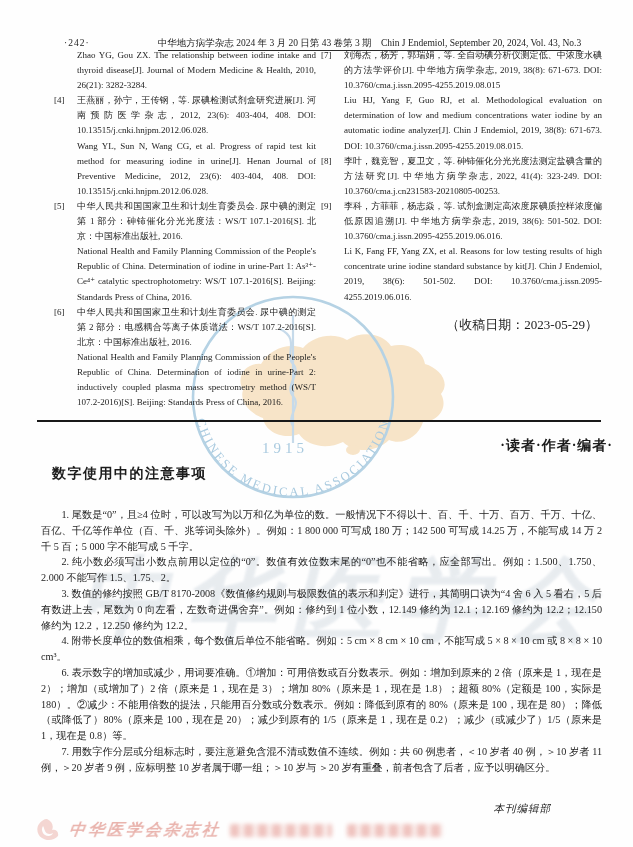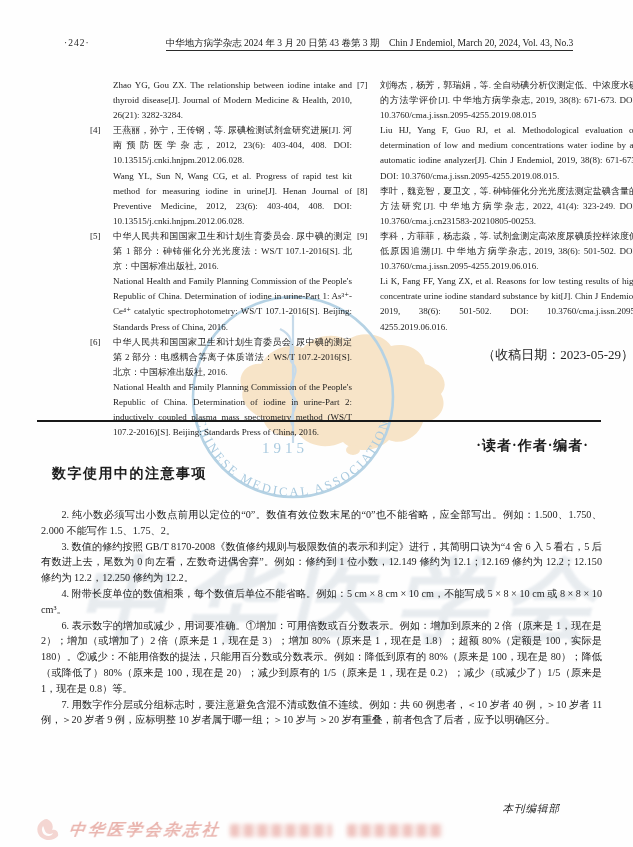--- a/index.html
+++ b/index.html
@@ -16,37 +16,37 @@
     position:absolute;left:78px;top:538px;white-space:nowrap;
     font-size:92px;font-weight:bold;font-style:italic;letter-spacing:14px;
     color:#b7c4d0;opacity:.30;filter:blur(1.2px);
   }
   
   .layer{position:absolute;inset:0;z-index:1;}
   .hdr{position:absolute;top:37px;left:36px;right:30px;display:flex;align-items:baseline;font-size:9.5px;}
   .page-num{width:72px;letter-spacing:1px;margin-left:28px;}
   .hdr-title{flex:1;text-align:center;}
   .hdr-title span{border-bottom:1px solid #2a2a2a;padding-bottom:2px;}
-  .ref-col{position:absolute;top:78px;font-size:9px;line-height:15.1px;margin-left:36px;}
+  .ref-col{position:absolute;top:48px;font-size:9px;line-height:15.1px;}
   .col-l{left:54px;width:262px;}
   .col-r{left:321px;width:281px;}
   .ref-p{display:flex;}
   .ref-label{flex:0 0 23px;}
   .ref-text{flex:1;text-align:justify;}
   .ref-meta{margin-top:11px;text-align:right;padding-right:4px;line-height:17.5px;font-size:13px;}
   .rule{position:absolute;top:420px;left:37px;width:564px;height:2px;background:#191919;}
-  .banner{position:absolute;top:437px;right:44px;font-size:14px;font-weight:600;letter-spacing:1px;text-align:right;}
+  .banner{position:absolute;top:437px;right:20px;font-size:14px;font-weight:600;letter-spacing:1px;text-align:right;}
   .sec-title{
     position:absolute;top:465px;left:52px;
     font-family:"Liberation Sans","DejaVu Sans",sans-serif;
     font-size:14px;font-weight:bold;letter-spacing:1.5px;
   }
   .notes{position:absolute;top:507px;left:41px;width:561px;font-size:10.2px;line-height:15.8px;}
   .note{margin:0;text-indent:2em;text-align:justify;}
-  .signoff{position:absolute;top:802px;right:73px;font-size:10.5px;font-style:italic;letter-spacing:1px;}
+  .signoff{position:absolute;top:802px;right:82px;font-size:10.5px;font-style:italic;letter-spacing:1px;}
   .footer-wm{position:absolute;left:34px;top:817px;display:flex;align-items:center;gap:9px;}
   .fw-logo{width:26px;height:26px;opacity:.45;}
   .fw-text{
     font-size:16px;font-weight:bold;font-style:italic;letter-spacing:3px;
     color:#d4695c;opacity:.5;transform:skewX(-8deg);filter:blur(.4px);
   }
   .fw-blur{height:13px;border-radius:2px;filter:blur(2.2px);opacity:.4;
     background:repeating-linear-gradient(90deg,rgba(205,60,45,.75) 0 9px,rgba(205,60,45,.2) 9px 14px);}
   .fw-blur.b1{width:102px;}
   .fw-blur.b2{width:96px;margin-left:6px;}
@@ -74,21 +74,21 @@
       <text x="104" y="168" text-anchor="middle" font-size="15" letter-spacing="4" fill="#a9cadf" font-family="Liberation Serif, DejaVu Serif, serif">1915</text>
     </svg>
     <div class="calli">中华医学会</div>
   </div>
 
   <div class="layer">
 
     <div class="hdr">
       <div class="page-num">·242·</div>
       <div class="hdr-title">
-        <span>中华地方病学杂志 2024 年 3 月 20 日第 43 卷第 3 期　Chin J Endemiol, March 20, 2024, Vol. 43, No.3</span>
+        <span>中华地方病学杂志 2024 年 3 月 20 日第 43 卷第 3 期　Chin J Endemiol, September 20, 2024, Vol. 43, No.3</span>
       </div>
     </div>
 
     <div class="ref-col col-l">
 
         <div class="ref-p">
           <span class="ref-label"></span>
           <span class="ref-text">Zhao YG, Gou ZX. The relationship between iodine intake and thyroid disease[J]. Journal of Modern Medicine &amp; Health, 2010, 26(21): 3282-3284.</span>
         </div>
 
@@ -158,20 +158,21 @@
     </div>
 
     <div class="rule"></div>
 
     <div class="banner">·读者·作者·编者·</div>
 
     <div class="sec-title">数字使用中的注意事项</div>
 
     <div class="notes">
 
+        <p class="note">1. 尾数是“0”，且≥4 位时，可以改写为以万和亿为单位的数。一般情况下不得以十、百、千、十万、百万、千万、十亿、百亿、千亿等作单位（百、千、兆等词头除外）。例如：1 800 000 可写成 180 万；142 500 可写成 14.25 万，不能写成 14 万 2 千 5 百；5 000 字不能写成 5 千字。</p>
 
         <p class="note">2. 纯小数必须写出小数点前用以定位的“0”。数值有效位数末尾的“0”也不能省略，应全部写出。例如：1.500、1.750、2.000 不能写作 1.5、1.75、2。</p>
 
         <p class="note">3. 数值的修约按照 GB/T 8170-2008《数值修约规则与极限数值的表示和判定》进行，其简明口诀为“4 舍 6 入 5 看右，5 后有数进上去，尾数为 0 向左看，左数奇进偶舍弃”。例如：修约到 1 位小数，12.149 修约为 12.1；12.169 修约为 12.2；12.150 修约为 12.2，12.250 修约为 12.2。</p>
 
         <p class="note">4. 附带长度单位的数值相乘，每个数值后单位不能省略。例如：5 cm × 8 cm × 10 cm，不能写成 5 × 8 × 10 cm 或 8 × 8 × 10 cm³。</p>
 
 
         <p class="note">6. 表示数字的增加或减少，用词要准确。①增加：可用倍数或百分数表示。例如：增加到原来的 2 倍（原来是 1，现在是 2）；增加（或增加了）2 倍（原来是 1，现在是 3）；增加 80%（原来是 1，现在是 1.8）；超额 80%（定额是 100，实际是 180）。②减少：不能用倍数的提法，只能用百分数或分数表示。例如：降低到原有的 80%（原来是 100，现在是 80）；降低（或降低了）80%（原来是 100，现在是 20）；减少到原有的 1/5（原来是 1，现在是 0.2）；减少（或减少了）1/5（原来是 1，现在是 0.8）等。</p>
 

